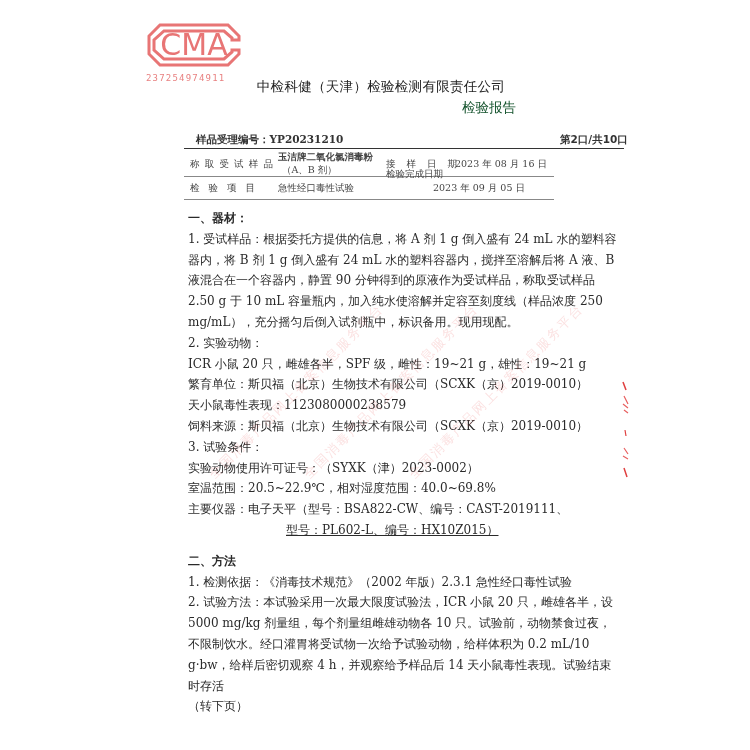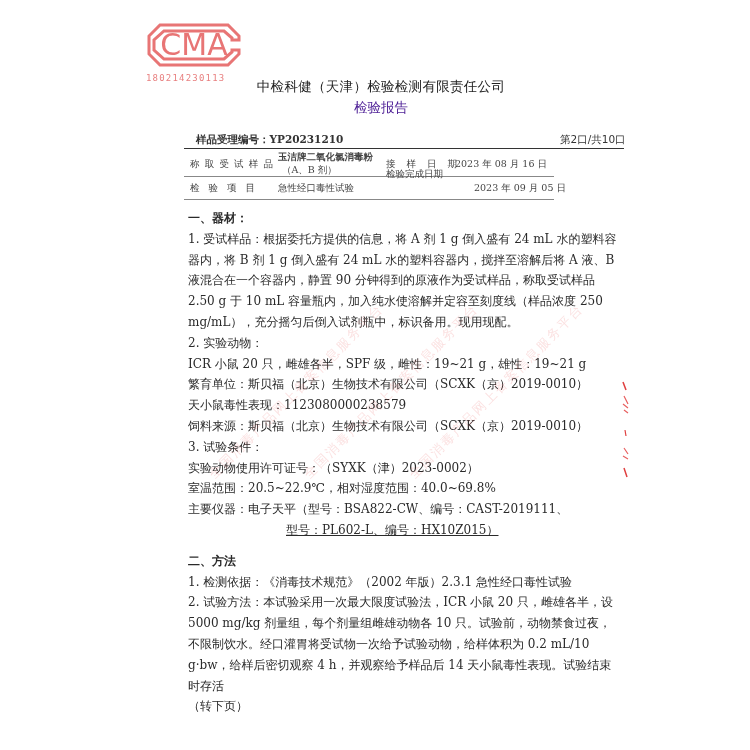--- a/index.html
+++ b/index.html
@@ -3,23 +3,23 @@
 <meta charset="utf-8">
 <style>
   html, body { margin:0; padding:0; background:#ffffff; }
   body { width:750px; height:750px; position:relative; overflow:hidden;
          font-family:"DejaVu Serif", "Liberation Serif", serif; color:#2a2a2a; }
   .abs { position:absolute; }
   .cma-logo { left:146px; top:22px; width:96px; height:46px; }
   .cma-num { left:146px; top:73px; font-family:"DejaVu Sans Mono","Liberation Mono",monospace;
              font-size:9px; color:#e88080; letter-spacing:1.2px; }
   .company { left:246px; top:78px; width:270px; text-align:center; font-size:13.5px; color:#222; letter-spacing:0.3px; }
-  .report-title { left:246px; top:99px; width:270px; text-align:center; font-size:13.5px; color:#4c1d95; }
+  .report-title { left:246px; top:99px; width:270px; text-align:right; font-size:13.5px; color:#14532d; }
   .accept-no { left:196px; top:133px; font-size:10.5px; font-weight:bold; color:#333; }
-  .page-no { left:560px; top:133px; font-size:10.5px; font-weight:normal; color:#333; font-family:"DejaVu Sans","Liberation Sans",sans-serif; }
+  .page-no { left:560px; top:133px; font-size:10.5px; font-weight:bold; color:#333; font-family:"DejaVu Sans","Liberation Sans",sans-serif; }
   .line-thick { left:184px; top:148px; width:440px; height:0; border-top:1.5px solid #333; }
   .line-thin1 { left:184px; top:176px; width:370px; height:0; border-top:1px solid #888; }
   .line-thin2 { left:184px; top:199px; width:370px; height:0; border-top:1.5px solid #888; }
   .cell { font-size:9.5px; color:#444; }
   .lbl-spread { letter-spacing:5.2px; }
   .content { left:188px; top:208px; width:430px; font-size:12px; line-height:20.8px; color:#2a2a2a; }
   .content p { margin:0; }
   .content .h { font-weight:bold; }
   .content .indent { padding-left:98px;text-decoration:underline; }
   .sec2 { margin-top:10px !important; }
@@ -27,42 +27,42 @@
         transform:rotate(-45deg); transform-origin:left top; white-space:nowrap; pointer-events:none; letter-spacing:2px; }
   .side-seal { left:620px; top:380px; width:14px; height:100px; }
 </style>
 </head>
 <body>
 
 <svg class="abs cma-logo" viewBox="0 0 96 46">
   <path d="M14 3 L82 3 L93 14 L93 18 L86 18 L86 16 L78 9 L18 9 L8 18 L8 28 L18 37 L78 37 L86 30 L86 28 L93 28 L93 32 L82 43 L14 43 L3 32 L3 14 Z" fill="none" stroke="#e87575" stroke-width="3"></path>
   <text x="48" y="33" text-anchor="middle" font-family="DejaVu Sans, sans-serif" font-size="30" fill="#e87575">CMA</text>
 </svg>
-<div class="abs cma-num">180214230113</div>
+<div class="abs cma-num">237254974911</div>
 
 <div class="abs company">中检科健（天津）检验检测有限责任公司</div>
 <div class="abs report-title">检验报告</div>
 
 <div class="abs accept-no">
   <span>样品受理编号：</span><span>YP20231210</span>
 </div>
 <div class="abs page-no">第2口/共10口</div>
 <div class="abs line-thick"></div>
 
 <div class="abs cell lbl-spread" style="left:190px;top:158px;">称取受试样品</div>
 <div class="abs cell" style="left:278px;top:151px;font-weight:bold;">玉洁牌二氧化氯消毒粉</div>
 <div class="abs cell" style="left:282px;top:164px;">（A、B 剂）</div>
 <div class="abs cell" style="left:386px;top:158px;letter-spacing:4px;">接 样 日 期</div>
 <div class="abs cell" style="left:455px;top:158px;">2023 年 08 月 16 日</div>
 <div class="abs line-thin1"></div>
 
 <div class="abs cell" style="left:190px;top:182px;letter-spacing:1px;white-space:pre;">检  验  项  目</div>
 <div class="abs cell" style="left:278px;top:182px;">急性经口毒性试验</div>
 <div class="abs cell" style="left:386px;top:168px;">检验完成日期</div>
-<div class="abs cell" style="left:474px;top:182px;">2023 年 09 月 05 日</div>
+<div class="abs cell" style="left:433px;top:182px;">2023 年 09 月 05 日</div>
 <div class="abs line-thin2"></div>
 
 <div class="abs content">
   <p class="h">一、器材：</p>
   <p>1. 受试样品：根据委托方提供的信息，将 A 剂 1 g 倒入盛有 24 mL 水的塑料容器内，将 B 剂 1 g 倒入盛有 24 mL 水的塑料容器内，搅拌至溶解后将 A 液、B 液混合在一个容器内，静置 90 分钟得到的原液作为受试样品，称取受试样品 2.50 g 于 10 mL 容量瓶内，加入纯水使溶解并定容至刻度线（样品浓度 250 mg/mL），充分摇匀后倒入试剂瓶中，标识备用。现用现配。</p>
   <p>2. 实验动物：</p>
   <p>ICR 小鼠 20 只，雌雄各半，SPF 级，雌性：19~21 g，雄性：19~21 g</p>
   <p>繁育单位：斯贝福（北京）生物技术有限公司（SCXK（京）2019-0010）</p>
   <p>天小鼠毒性表现：1123080000238579</p>
   <p>饲料来源：斯贝福（北京）生物技术有限公司（SCXK（京）2019-0010）</p>

